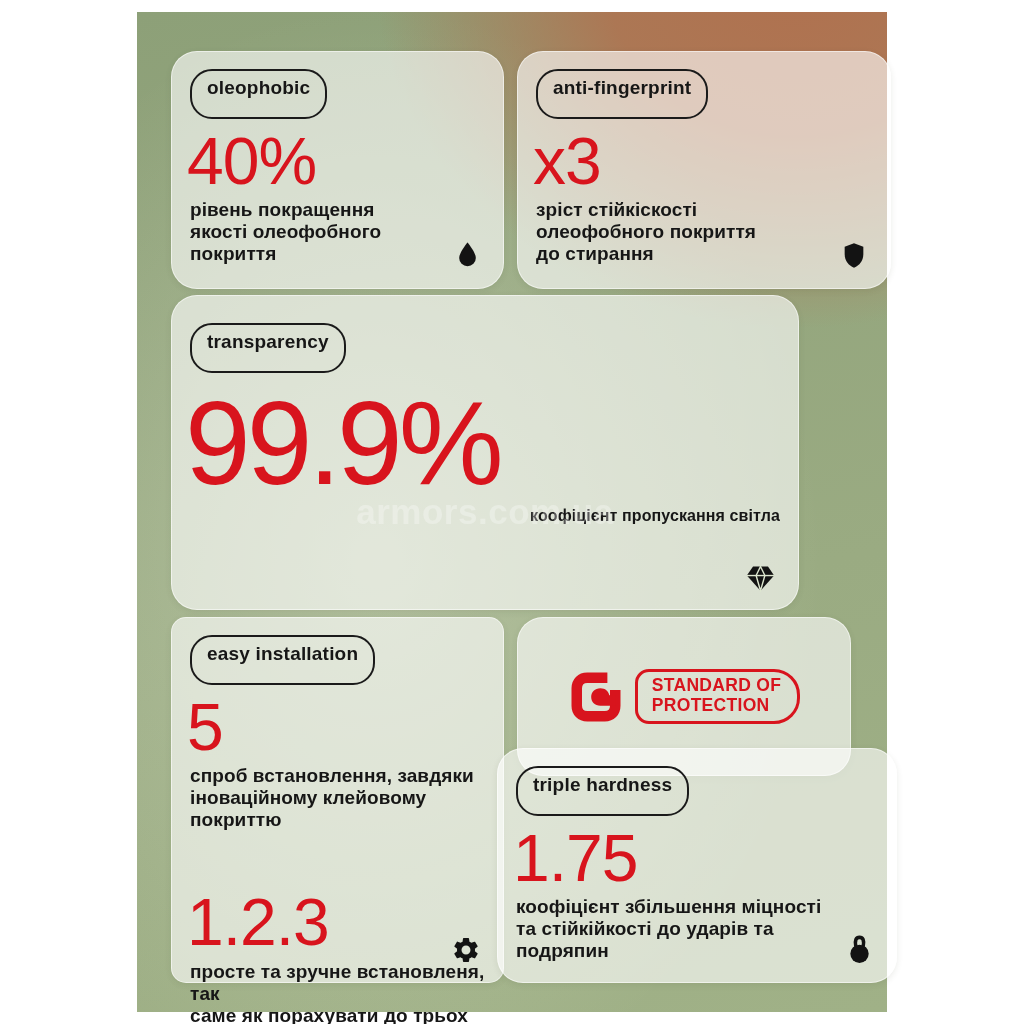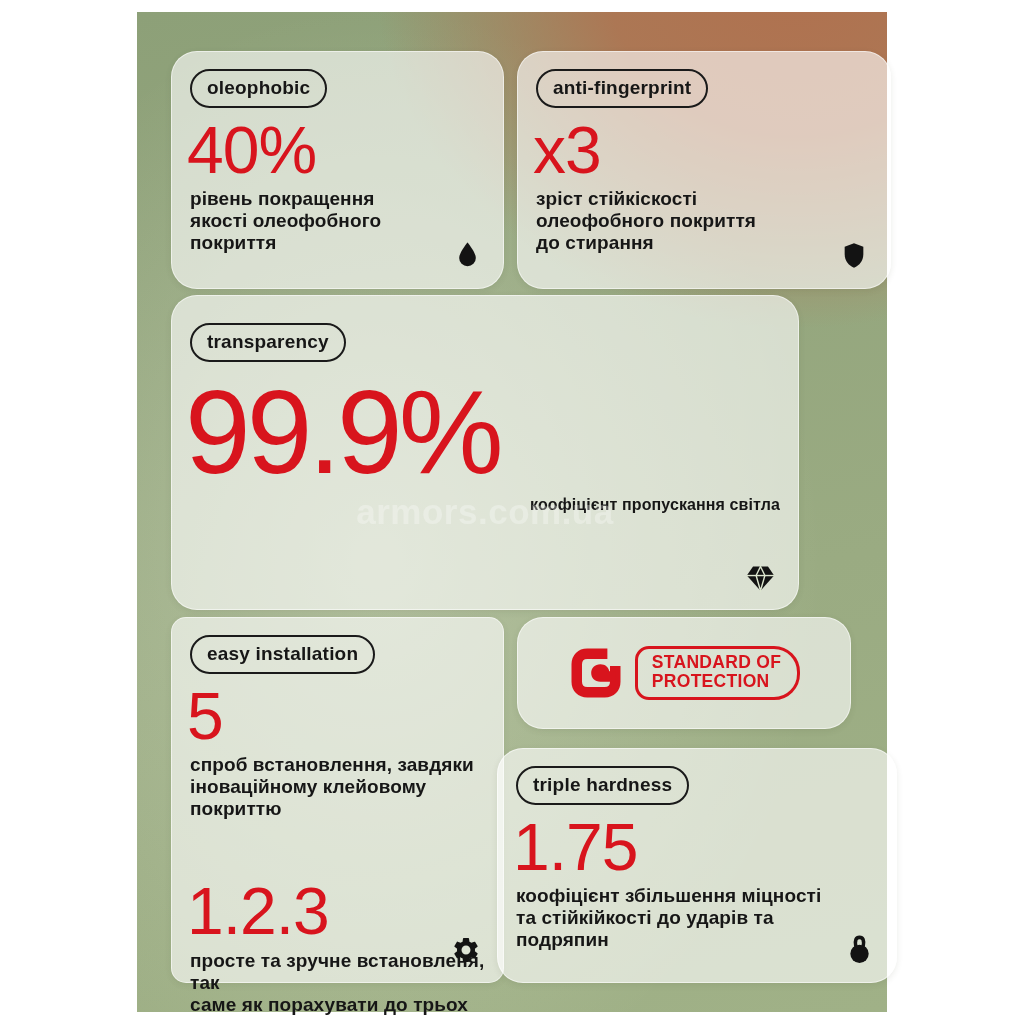--- a/index.html
+++ b/index.html
@@ -27,28 +27,28 @@
     background:rgba(255,255,255,0.62);
     border:1px solid rgba(255,255,255,0.55);
     border-radius:26px;
     box-shadow:0 2px 6px rgba(60,72,42,0.10);
     padding:17px 18px;
   }
   .card-oleophobic{left:34px;top:39px;width:333px;height:238px;}
   .card-antifp{left:380px;top:39px;width:374px;height:238px;}
   .card-transparency{left:34px;top:283px;width:628px;height:315px;padding-top:27px;}
   .card-easy{left:34px;top:605px;width:333px;height:366px;border-radius:15px;}
-  .card-brand{left:380px;top:605px;width:334px;height:112px;display:flex;align-items:center;justify-content:center;gap:11px;}
+  .card-brand{left:380px;top:605px;width:334px;height:159px;display:flex;align-items:center;justify-content:center;gap:11px;}
   .card-hardness{left:360px;top:736px;width:400px;height:235px;}
 
   .badge{
     display:inline-block;
     border:2.5px solid #1a1a1a;
     border-radius:22px;
-    padding:6px 15px 7px;
+    padding:6px 15px 18px;
     font-size:19px;font-weight:700;color:var(--ink);
     letter-spacing:0.2px;
     margin-bottom:8px;
     background:transparent;
   }
   .num{
     color:var(--red);
     font-weight:400;
     font-size:66px;
     line-height:1.05;

